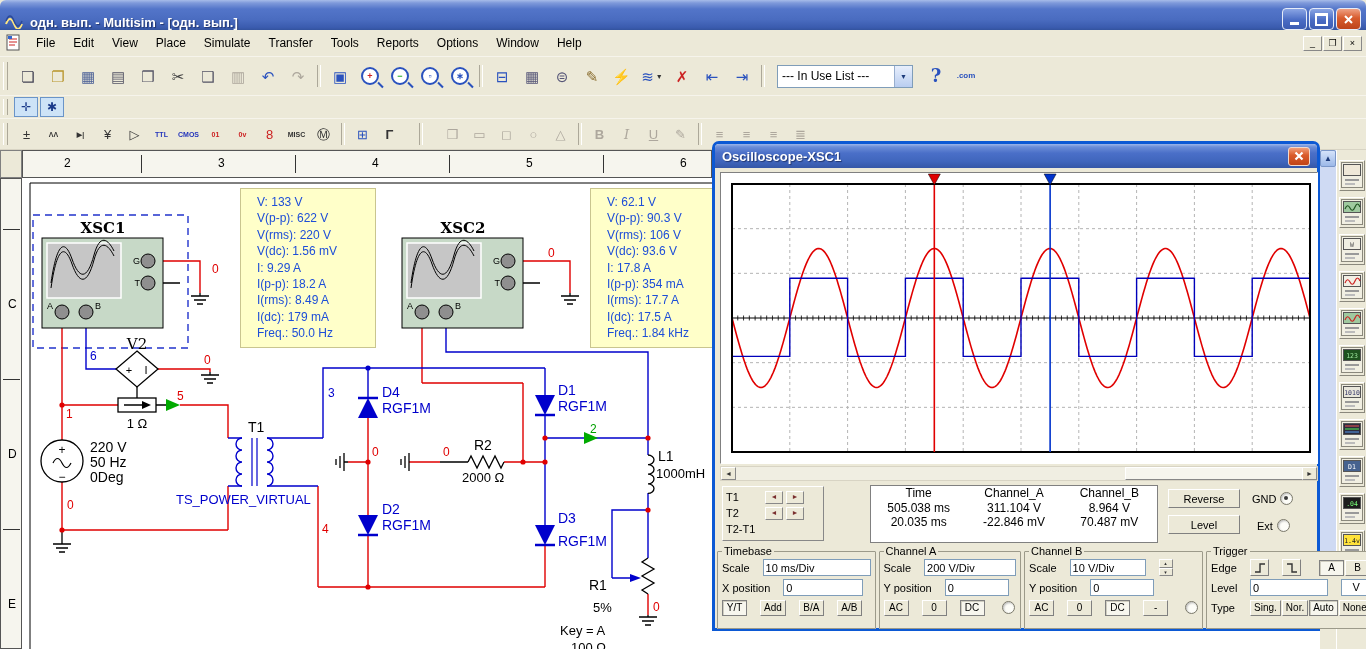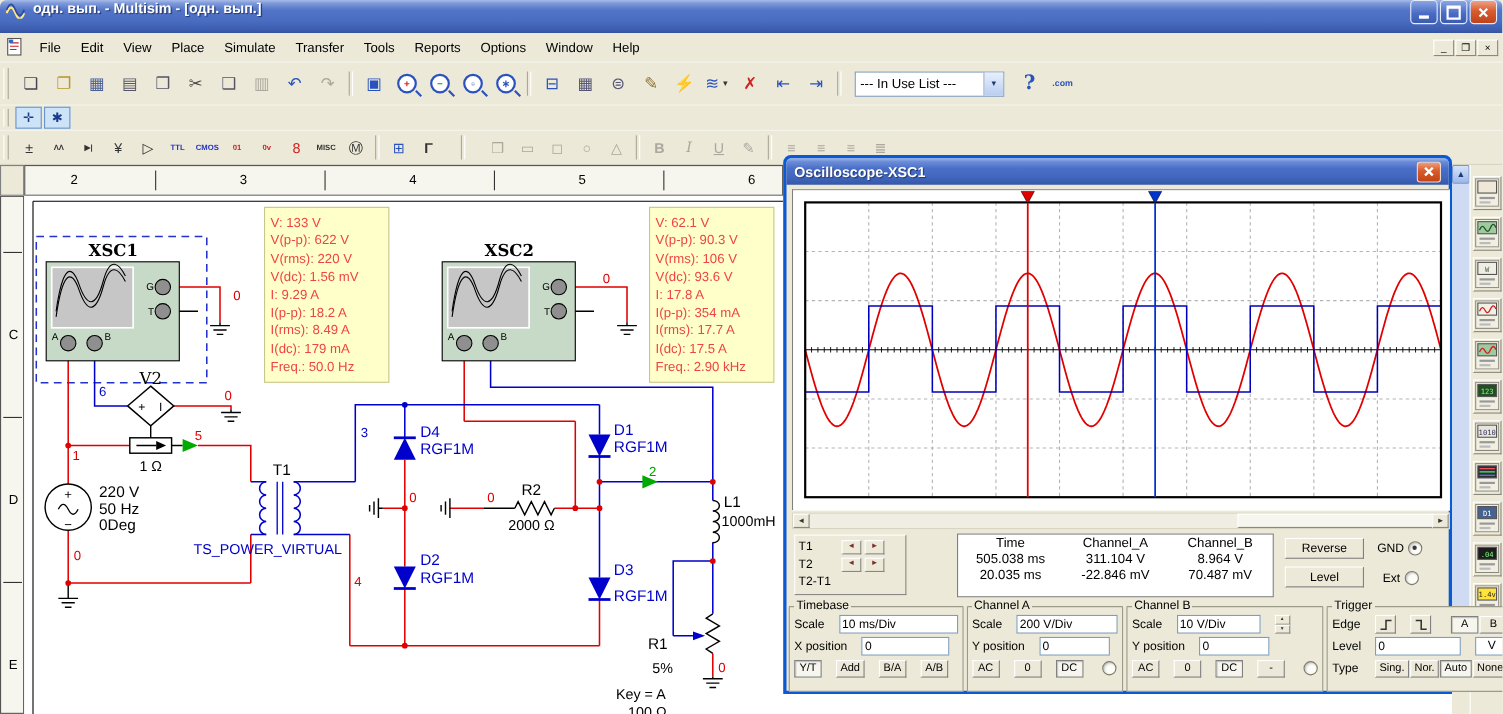--- a/index.html
+++ b/index.html
@@ -1,21 +1,21 @@
 <!DOCTYPE html>
 <html><head>
 <meta charset="utf-8">
 <style>
   html,body{margin:0;padding:0;width:1366px;height:649px;overflow:hidden;}
   body{font-family:"Liberation Sans",sans-serif;font-size:12px;background:#ece9d8;}
   .app{position:relative;width:1366px;height:649px;overflow:hidden;background:#ece9d8;}
   
   .titlebar{position:absolute;left:0;top:0;width:1366px;height:30px;box-sizing:border-box;
     background:linear-gradient(180deg,#a7bce9 0%,#7e99da 10%,#5375c9 30%,#4a6cc0 65%,#3a5bae 92%,#33539e 100%);
-    border-radius:6px 6px 0 0;display:flex;align-items:flex-start;padding:0 5px;color:#fff;font-weight:bold;font-size:13px;text-shadow:1px 1px 1px #22366e;}
+    border-radius:6px 6px 0 0;display:flex;align-items:flex-end;padding:0 5px;color:#fff;font-weight:bold;font-size:13px;text-shadow:1px 1px 1px #22366e;}
   .appicon{width:20px;height:18px;margin-right:5px;display:flex;align-items:center;}
   .winbtns{margin-left:auto;display:flex;gap:2px;}
   .wb{width:25px;height:22px;border-radius:4px;border:1px solid #e6ecf8;display:flex;align-items:center;justify-content:center;color:#fff;padding:0;cursor:default;}
   .wb.minb,.wb.maxb{background:linear-gradient(180deg,#8aa5e4,#4a6cc4 55%,#3c5cb2);}
   .wb.closeb{background:linear-gradient(180deg,#efa184,#d85c2e 45%,#bd431b);}
   .minglyph{display:block;width:9px;height:3px;background:#fff;margin-top:9px;}
   .maxglyph{display:block;width:9px;height:8px;border:2px solid #fff;border-top-width:3px;}
   
   .menubar{position:absolute;left:0;top:30px;width:1366px;height:26px;background:#ece9d8;display:flex;align-items:center;box-sizing:border-box;padding-left:3px;}
   .childicon{width:18px;height:18px;margin:0 4px 0 2px;}
@@ -48,21 +48,21 @@
   .dd{font-size:7px;margin-left:2px;color:#333;}
   
   .rcorner{position:absolute;left:0;top:150px;width:22px;height:28px;background:#ece9d8;border:1px solid #808080;box-sizing:border-box;}
   .hruler{position:absolute;left:22px;top:150px;width:690px;height:28px;background:#f6f5ee;border:1px solid #555;box-sizing:border-box;}
   .rnum{position:absolute;top:5px;font-size:12px;color:#000;}
   .rtick{position:absolute;top:4px;width:1px;height:18px;background:#333;}
   .vruler{position:absolute;left:0;top:178px;width:22px;height:471px;background:#f6f5ee;border:1px solid #555;box-sizing:border-box;}
   .vlet{position:absolute;left:7px;font-size:12px;color:#000;}
   .vtick{position:absolute;left:2px;width:17px;height:1px;background:#333;}
   .canvas{position:absolute;left:22px;top:178px;width:1298px;height:471px;background:#fff;overflow:hidden;}
-  .note{position:absolute;width:102px;background:#ffffc9;border:1px solid #c9c58f;padding:5px 5px;font-size:12px;line-height:16.4px;color:#ef4444;}
+  .note{position:absolute;width:102px;background:#ffffc9;border:1px solid #c9c58f;padding:5px 16px;font-size:12px;line-height:16.4px;color:#1d4ed8;}
   #note1{left:218px;top:10px;}
   #note2{left:568px;top:10px;}
   .wr{stroke:#e00000;fill:none;stroke-width:1.4;}
   .wb2{stroke:#0000cc;fill:none;stroke-width:1.4;}
   .wk{stroke:#000;fill:none;stroke-width:1.3;}
   
   .vscroll{position:absolute;left:1320px;top:150px;width:16px;height:470px;background:#cfdaf3;}
   .sarr{position:absolute;left:0;width:16px;height:17px;background:linear-gradient(#d5e3fa,#9cb8e8);border:1px solid #7a96c8;border-radius:2px;color:#1c3a7a;font-size:8px;display:flex;align-items:center;justify-content:center;box-sizing:border-box;}
   .sarr.up{top:0;} .sarr.dn{bottom:0;}
   .dock{position:absolute;left:1336px;top:150px;width:30px;height:499px;background:#ece9d8;border-left:1px solid #fff;display:flex;flex-direction:column;align-items:center;gap:6px;padding-top:10px;box-sizing:border-box;}
@@ -532,21 +532,21 @@
       </div>
     <div class="note" id="note2">
         <div class="nline">V: 62.1 V</div>
         <div class="nline">V(p-p): 90.3 V</div>
         <div class="nline">V(rms): 106 V</div>
         <div class="nline">V(dc): 93.6 V</div>
         <div class="nline">I: 17.8 A</div>
         <div class="nline">I(p-p): 354 mA</div>
         <div class="nline">I(rms): 17.7 A</div>
         <div class="nline">I(dc): 17.5 A</div>
-        <div class="nline">Freq.: 2.90 kHz</div>
+        <div class="nline">Freq.: 1.84 kHz</div>
       </div>
   </div>
 
   <div class="vscroll">
     <span class="sarr up">▲</span>
     <span class="sarr dn">▼</span>
   </div>
   <div class="dock" id="instrument-dock">
       <button class="inst"><svg width="22" height="26" viewBox="0 0 22 26">
           <rect x="0.5" y="0.5" width="21" height="25" fill="#f1efe2" stroke="#8a887c"></rect>

